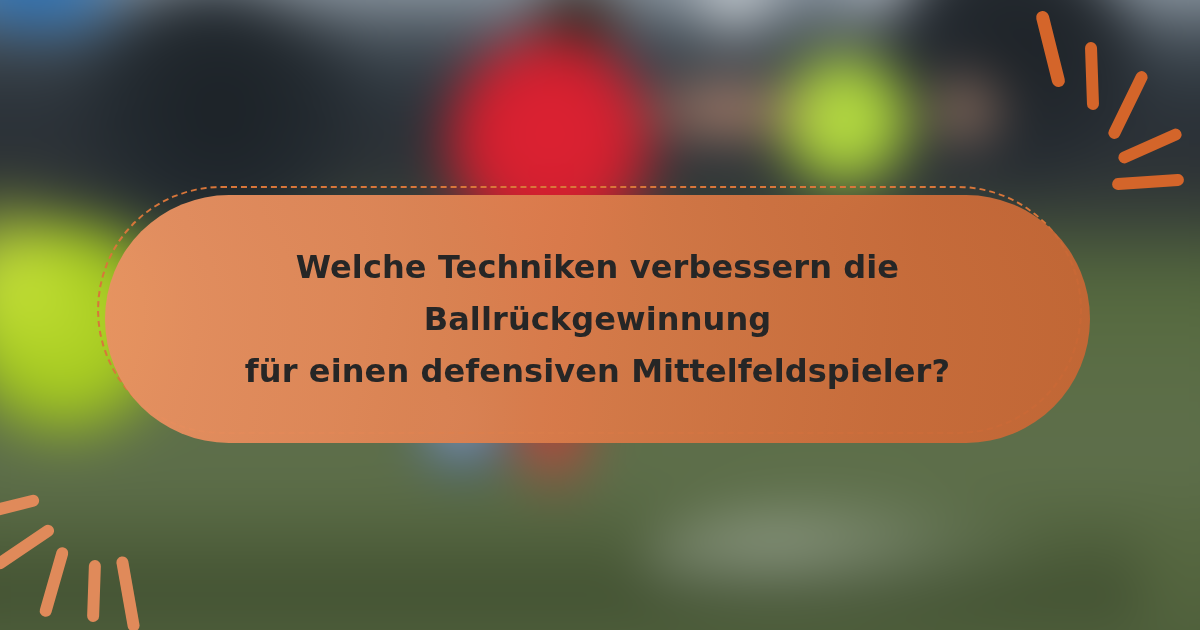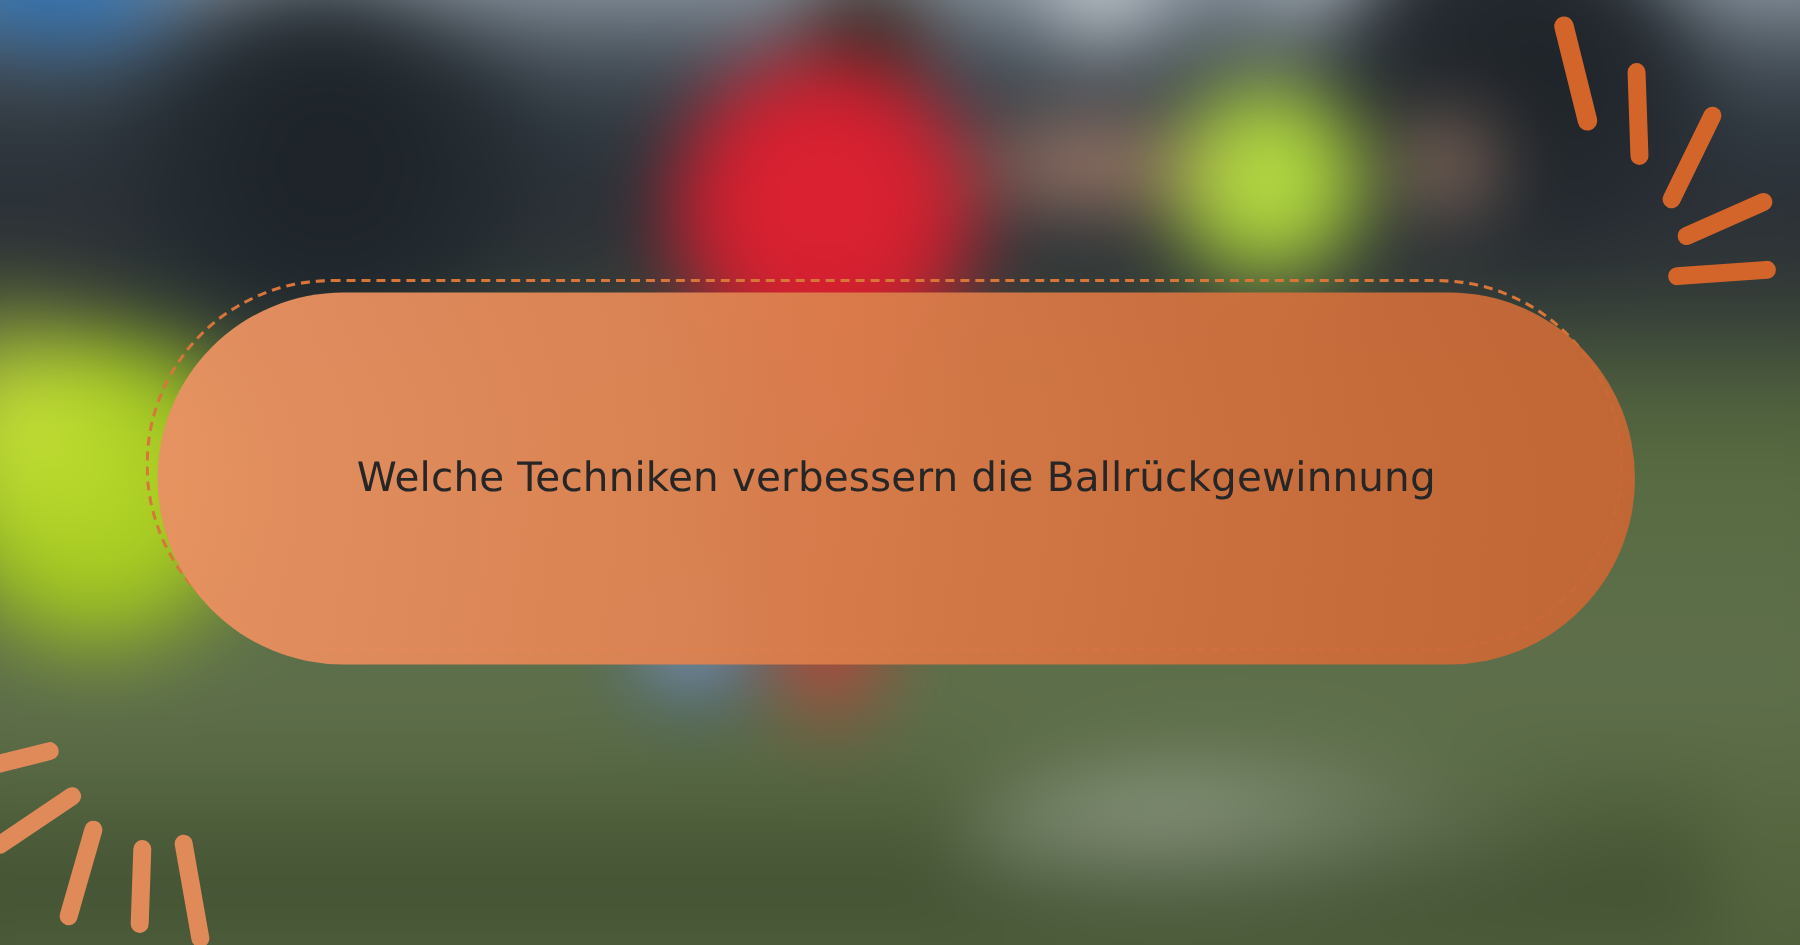--- a/index.html
+++ b/index.html
@@ -167,23 +167,23 @@
         rgba(204,108,58,0.95) 80%,
         rgba(198,102,52,0.95) 100%);
     display: flex;
     align-items: center;
     justify-content: center;
   }
   .card-text {
     width: 880px;
     text-align: center;
     color: #262626;
-    font-size: 27px;
+    font-size: 32px;
     line-height: 52px;
-    font-weight: 400;
+    font-weight: 700;
     letter-spacing: 0.1px;
   }
   .card-text .line { display: block; }
 </style>
 </head>
 <body>
 
 <div id="stage">
 
   <div class="bg-layer">
@@ -223,16 +223,17 @@
       <div class="ray" style="left: 46px; top: 82px; width: 12px; height: 72px; background: rgb(224, 138, 90); transform: rotate(16deg);"></div>
       <div class="ray" style="left: 86px; top: 96px; width: 12px; height: 62px; background: rgb(224, 138, 90); transform: rotate(2deg);"></div>
       <div class="ray" style="left: 120px; top: 92px; width: 12px; height: 76px; background: rgb(224, 138, 90); transform: rotate(-10deg);"></div>
     </div>
 
   <div class="card-dash" style="border-color: rgb(216, 118, 58);"></div>
 
   <div class="card" style="border-radius: 124px;">
     <div class="card-text" style="color: rgb(38, 38, 38);">
       <span class="line">Welche Techniken verbessern die Ballrückgewinnung</span>
+      <span class="line">für einen defensiven Mittelfeldspieler?</span>
     </div>
   </div>
 
 </div>
 
 </body></html>

